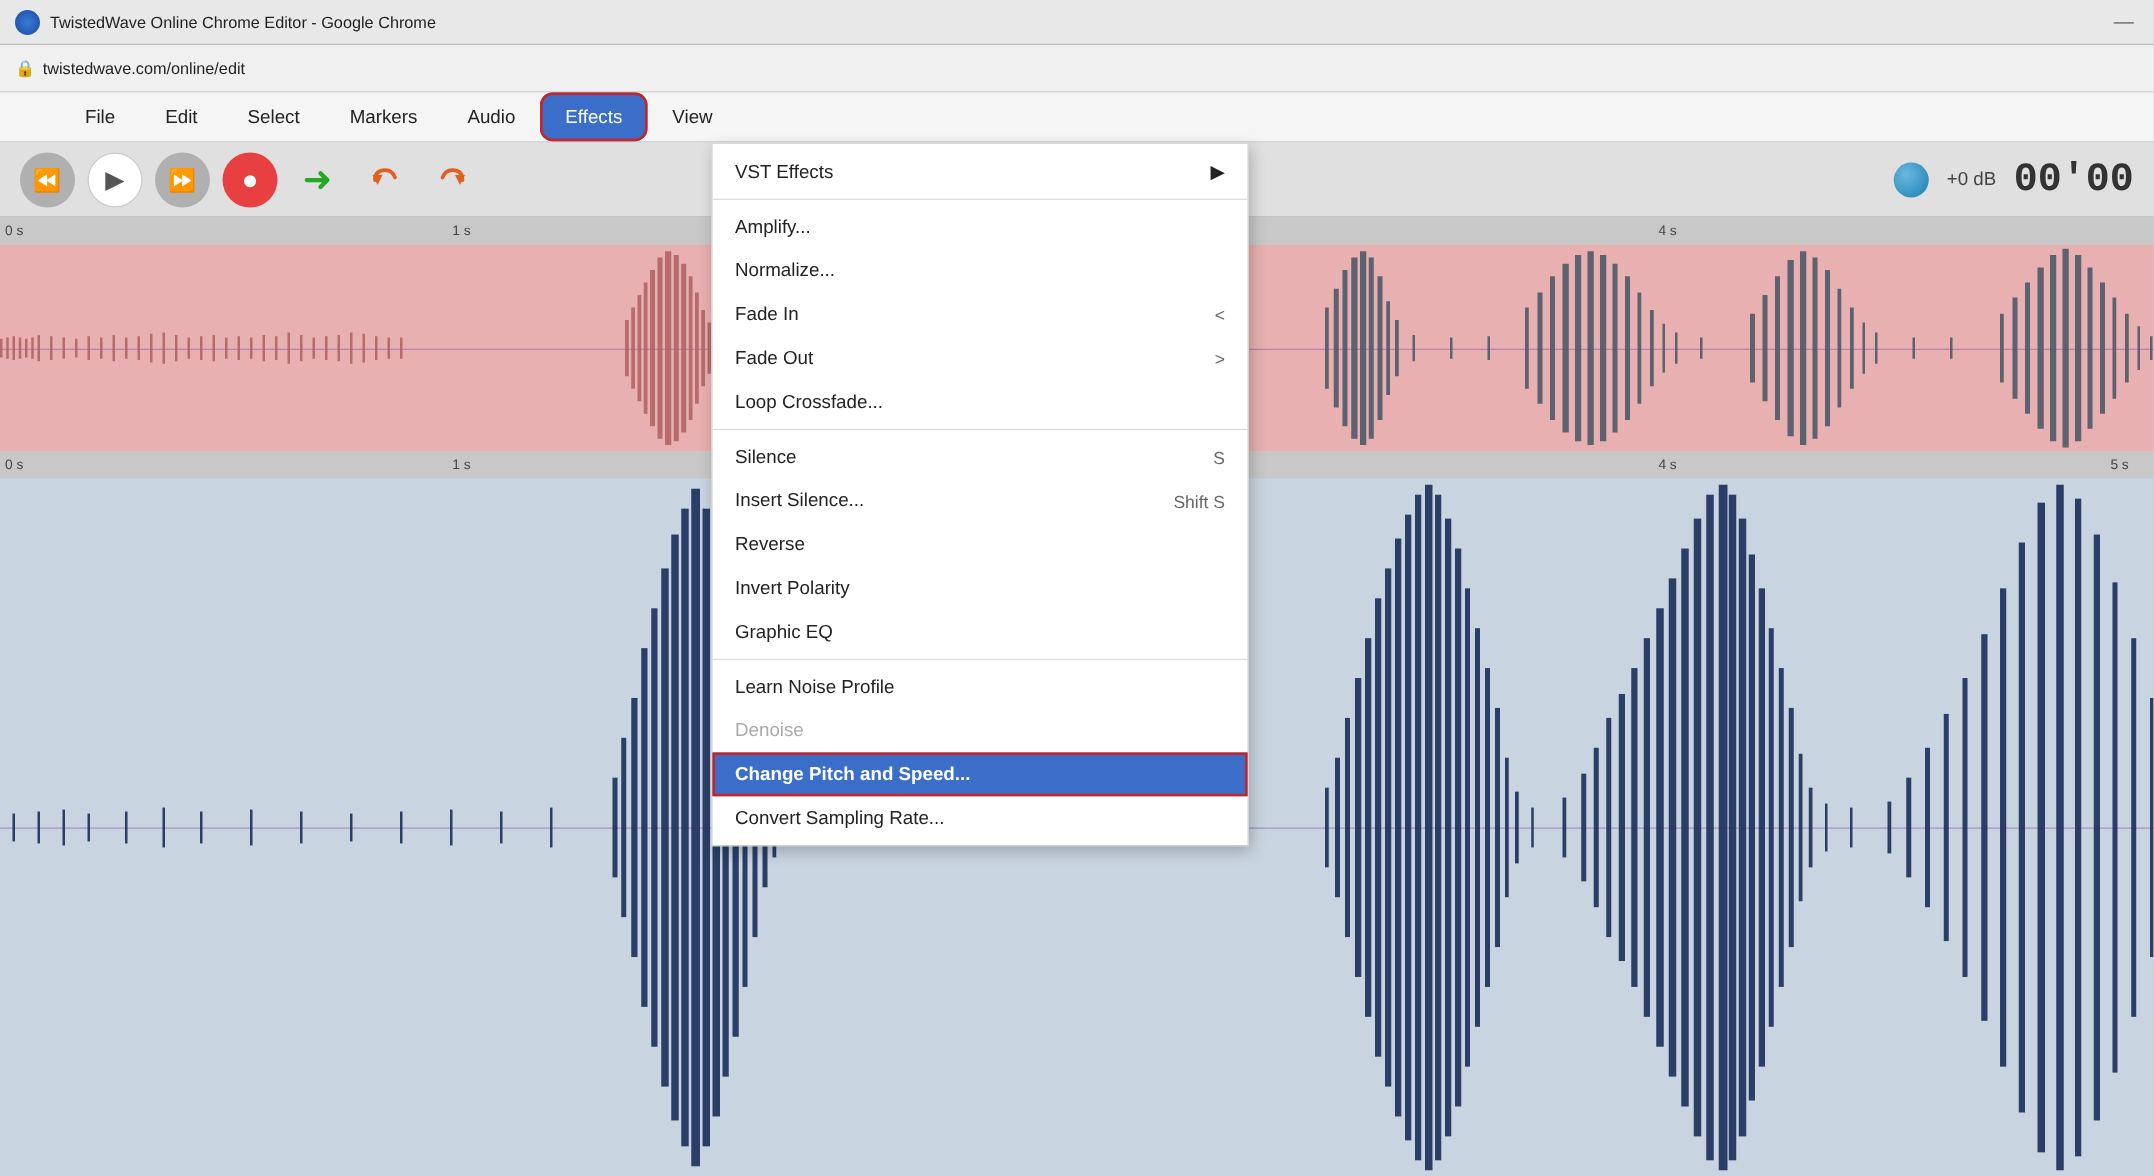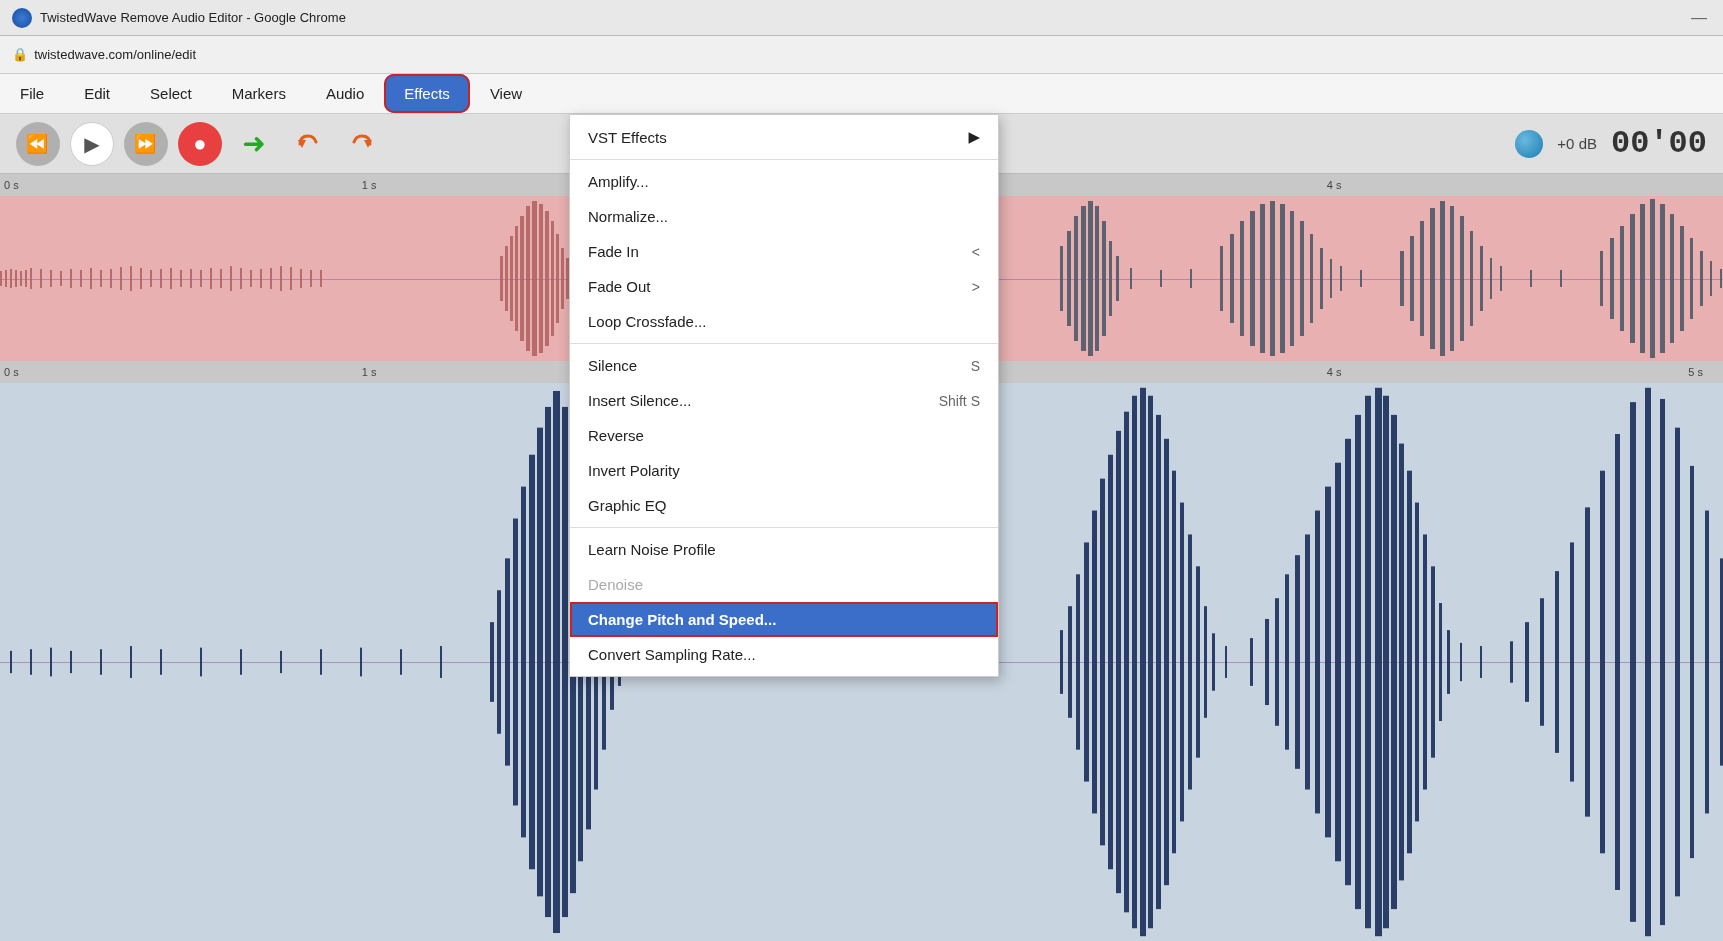--- a/index.html
+++ b/index.html
@@ -68,20 +68,21 @@
     
     #menu-bar {
       width: 100%;
       height: 40px;
       background: #f5f5f5;
       display: flex;
       align-items: stretch;
       border-bottom: 1px solid #ccc;
       position: relative;
       z-index: 100;
+      padding-left: 48px;
     }
     .menu-item {
       padding: 0 20px;
       display: flex;
       align-items: center;
       font-size: 15px;
       color: #222;
       cursor: pointer;
       position: relative;
     }
@@ -257,21 +258,21 @@
       display: flex;
       flex-direction: column;
       height: calc(941px - 36px - 38px - 40px - 60px);
     }
   </style>
 </head>
 <body>
 
 <div id="title-bar">
   <div class="app-icon"></div>
-  <span class="title-text">TwistedWave Remove Audio Editor - Google Chrome</span>
+  <span class="title-text">TwistedWave Online Chrome Editor - Google Chrome</span>
   <span class="close-btn">—</span>
 </div>
 
 <div id="address-bar">
   <span class="lock-icon">🔒</span>
   <span class="url-text">twistedwave.com/online/edit</span>
 </div>
 
 <div id="menu-bar">
   <div class="menu-item">File</div>

